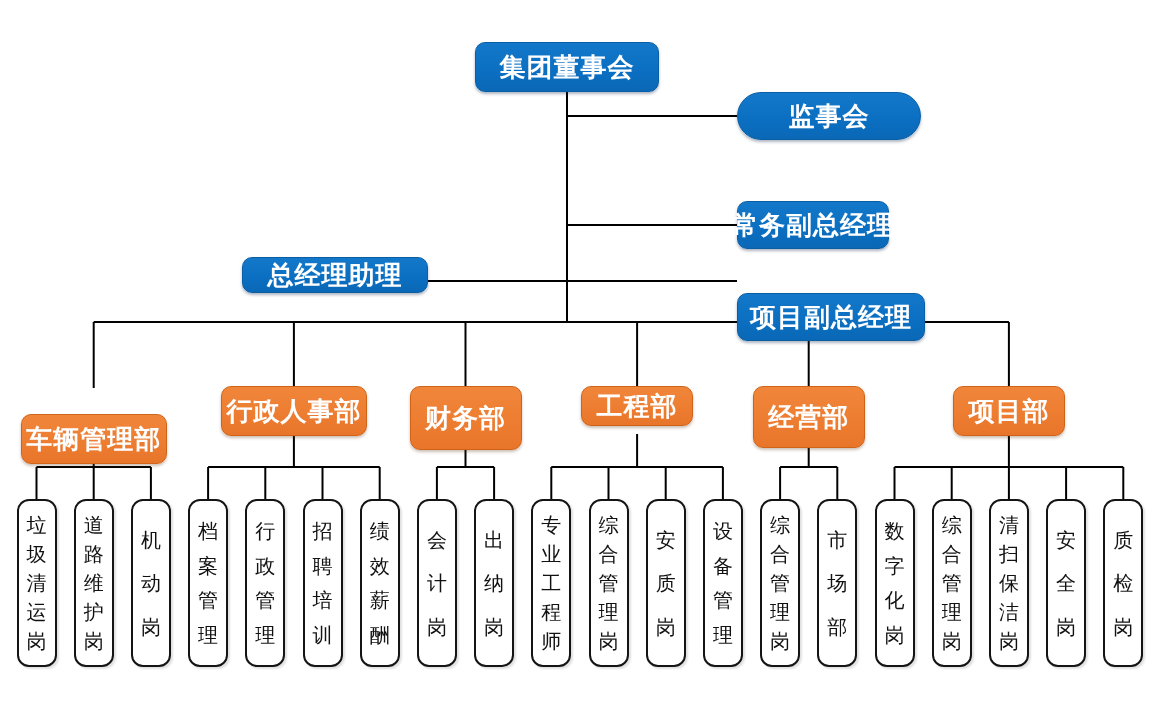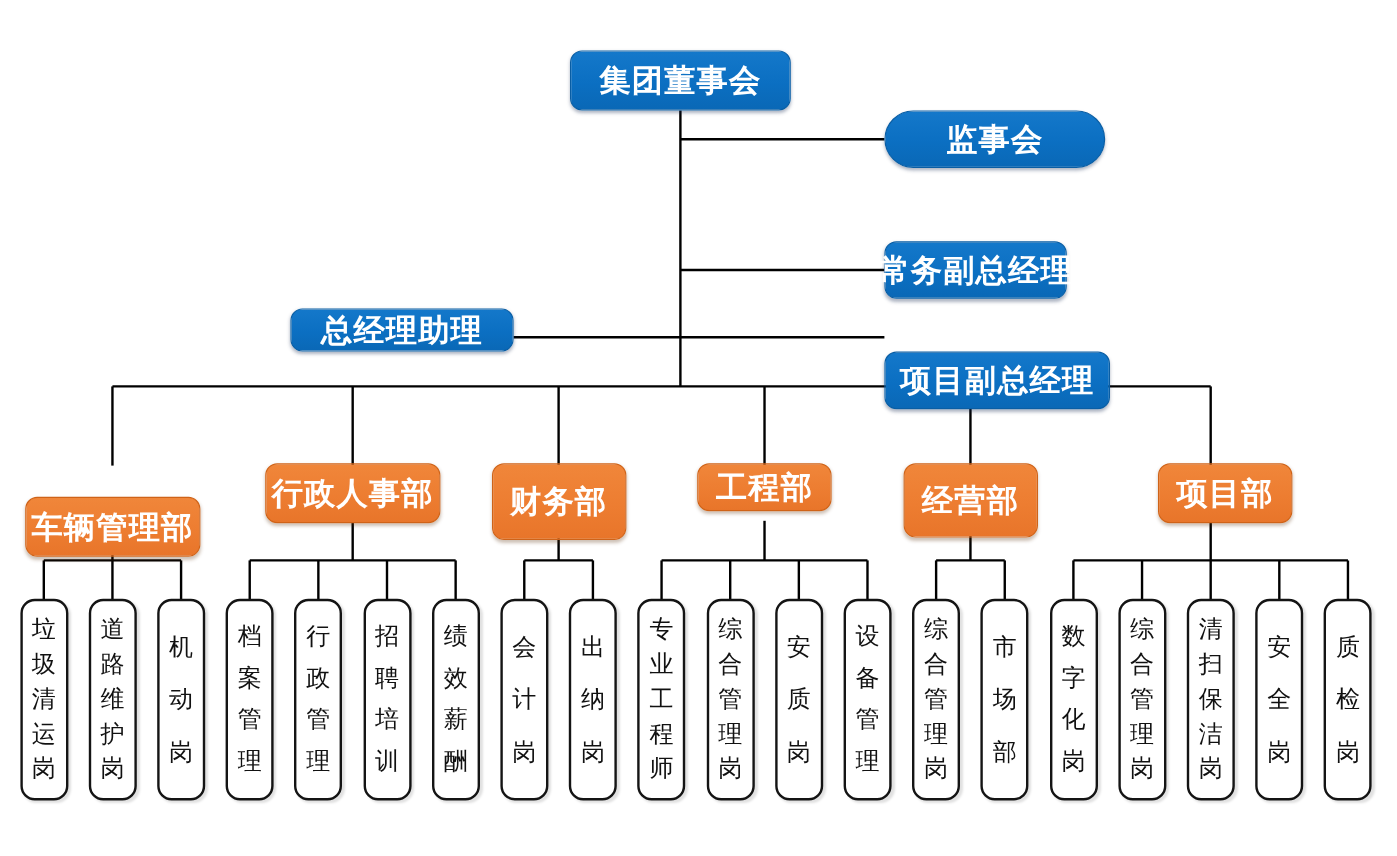--- a/index.html
+++ b/index.html
@@ -196,21 +196,21 @@
         <span>合</span>
         <span>管</span>
         <span>理</span>
         <span>岗</span>
       </div>
       <div class="post" style="left: 817.3px; top: 499px; width: 40px; height: 168px;">
         <span>市</span>
         <span>场</span>
         <span>部</span>
       </div>
-      <div class="node orange" style="left: 952.9px; top: 386px; width: 112px; height: 50px; margin-left: 12px;">项目部</div>
+      <div class="node orange" style="left: 952.9px; top: 386px; width: 112px; height: 50px;">项目部</div>
       <div class="post" style="left: 874.5px; top: 499px; width: 40px; height: 168px;">
         <span>数</span>
         <span>字</span>
         <span>化</span>
         <span>岗</span>
       </div>
       <div class="post" style="left: 931.7px; top: 499px; width: 40px; height: 168px;">
         <span>综</span>
         <span>合</span>
         <span>管</span>

